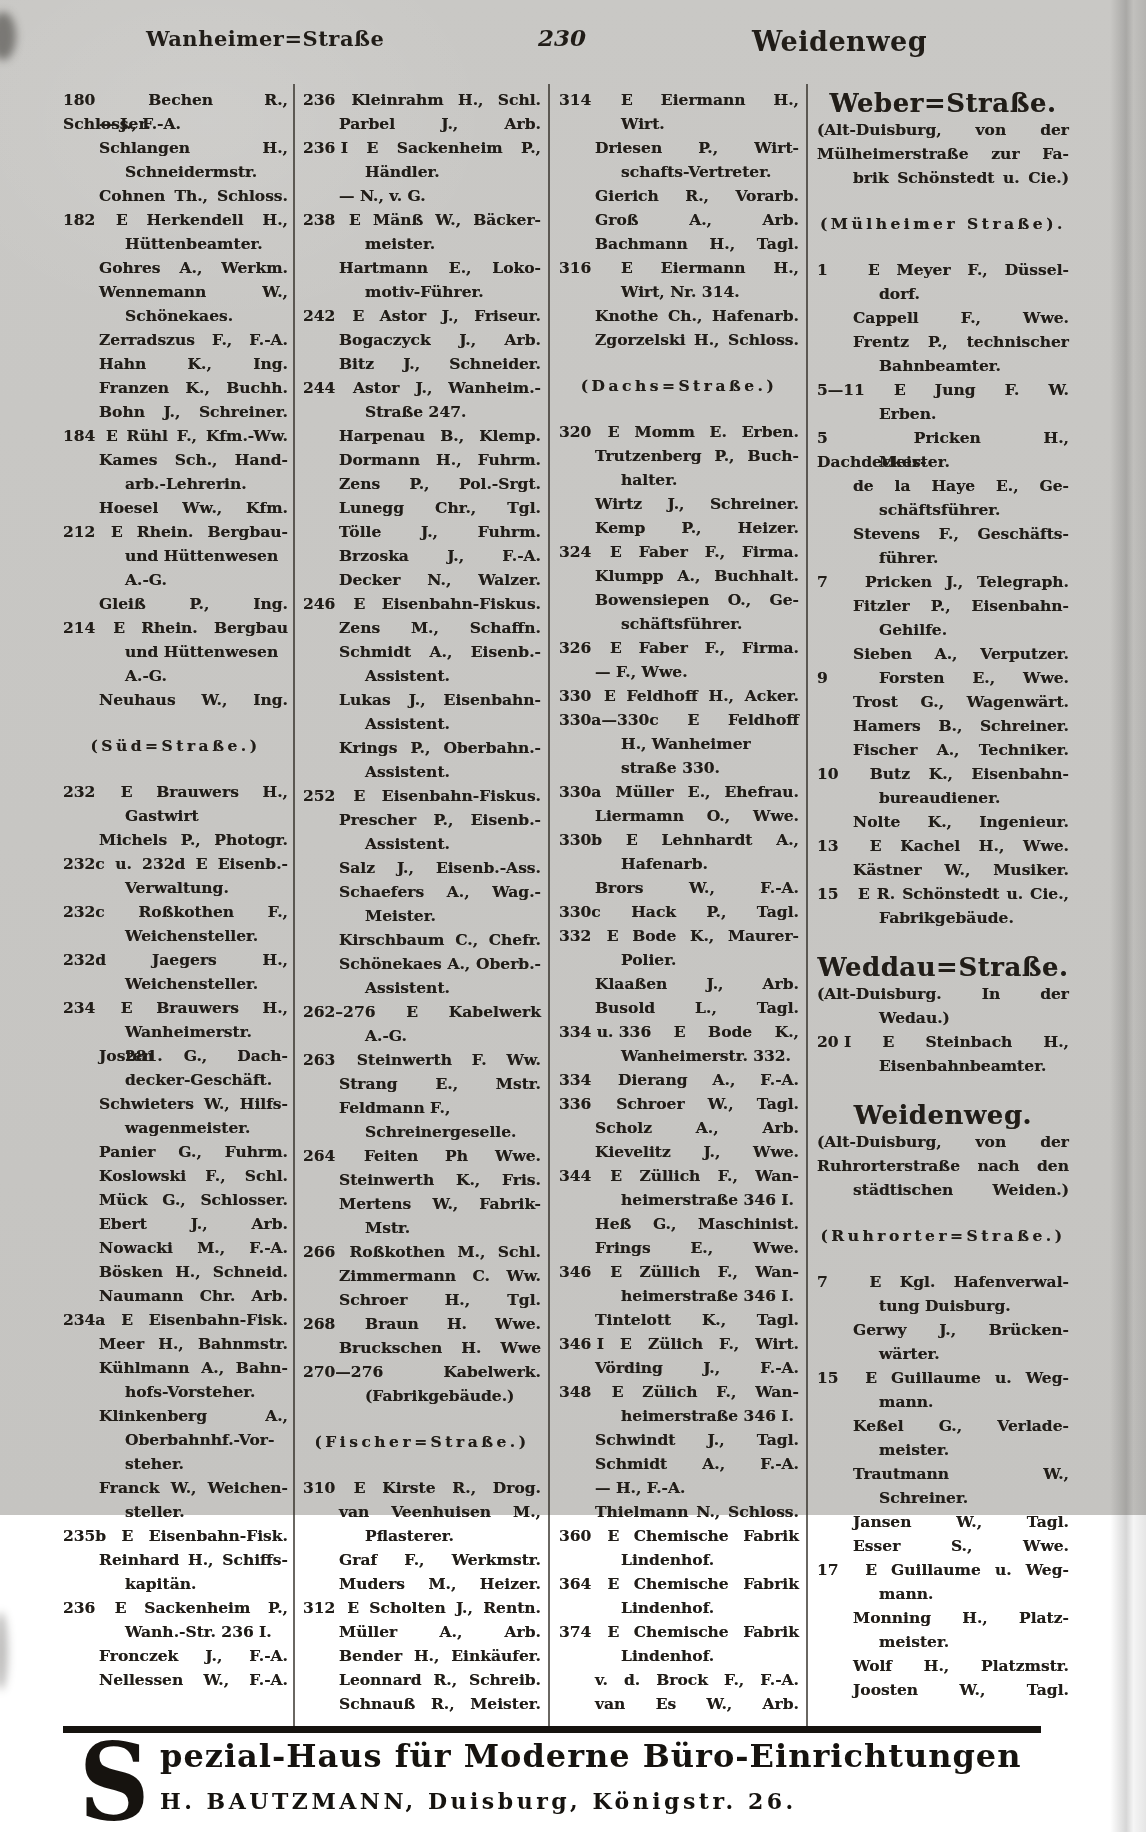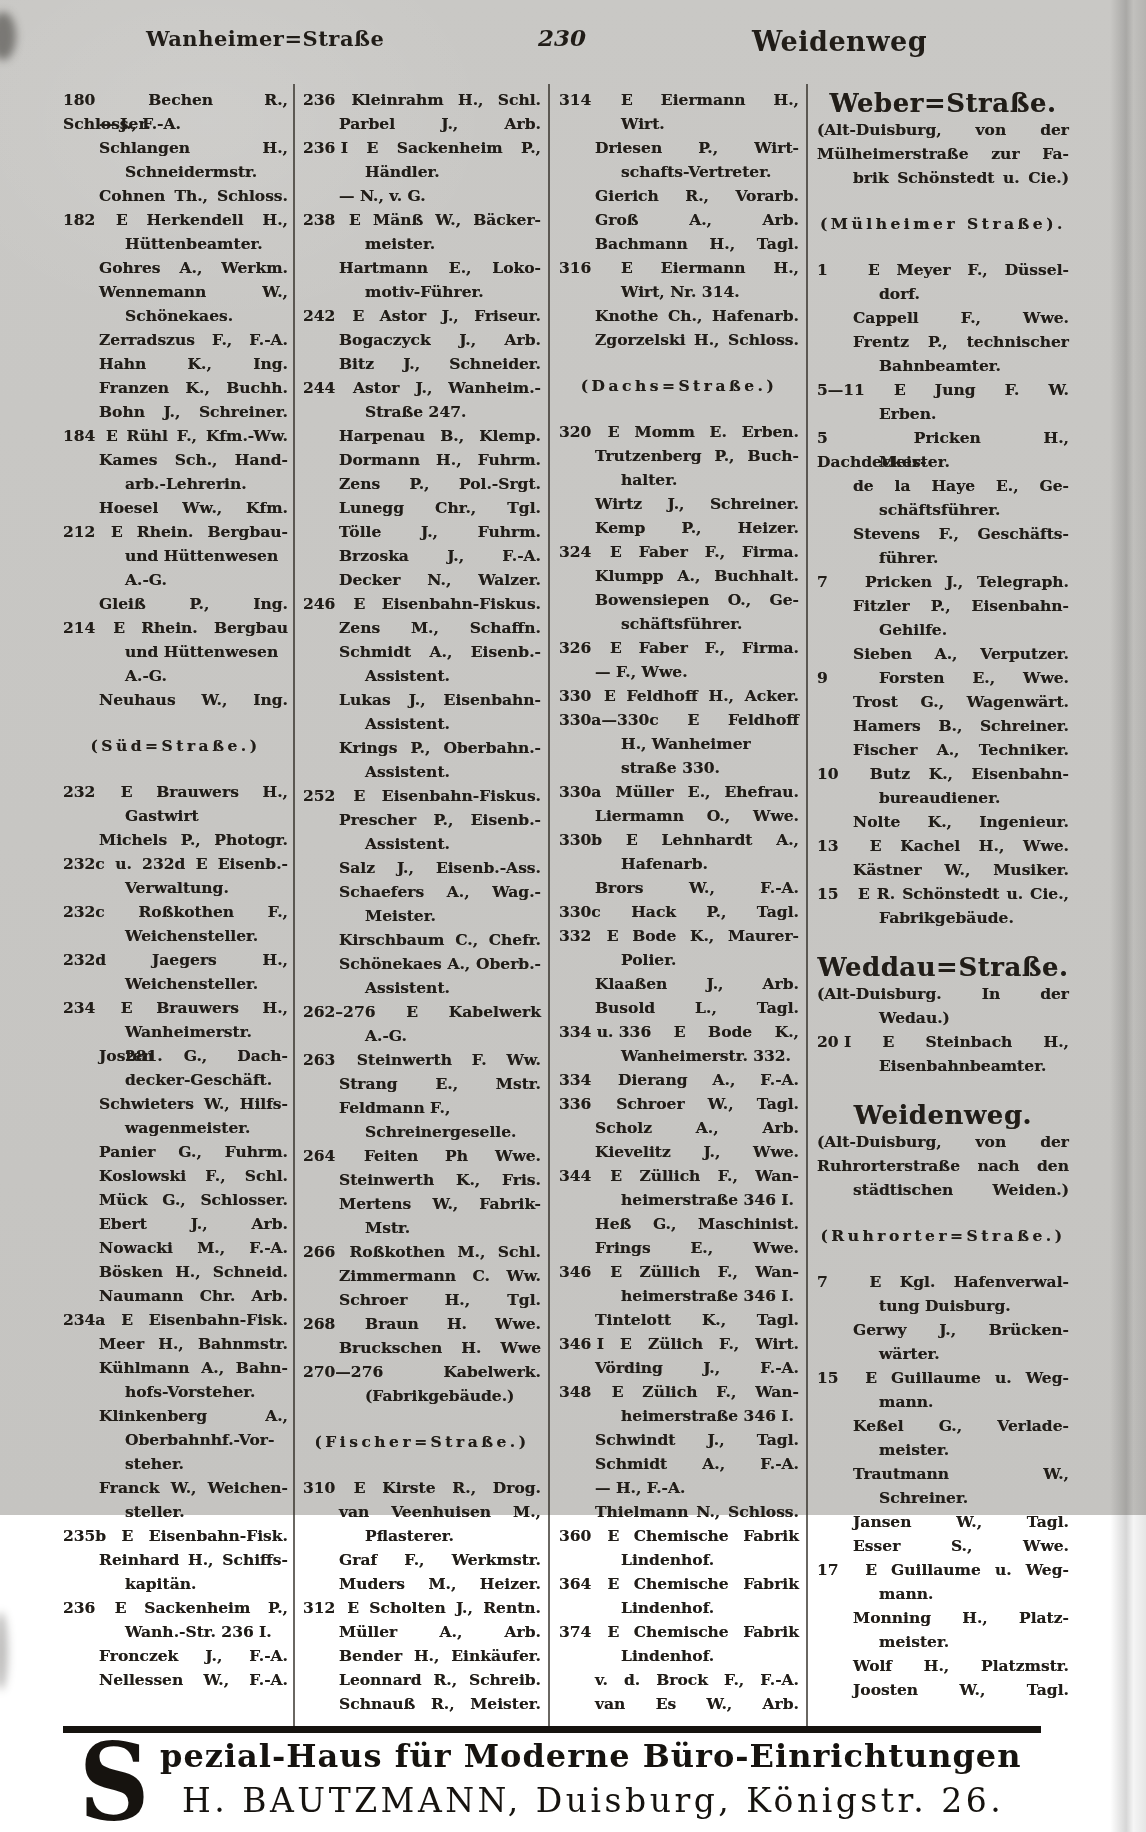--- a/index.html
+++ b/index.html
@@ -35,21 +35,21 @@
   .gap{height:22px;}
   .head{height:30px;line-height:30px;font-size:26px;text-align:center;font-weight:bold;letter-spacing:.5px;}
   .spaced{height:24px;text-align:center;letter-spacing:3.5px;}
   
   .adrule{position:absolute;left:63px;top:1726px;width:978px;height:7px;background:#16130f;}
   .ad{position:absolute;left:76px;top:1734px;width:970px;height:96px;color:#16130f;}
   .ad-initial{position:absolute;left:0;top:4px;font-size:106px;line-height:88px;font-weight:bold;
               transform:scaleX(.92);}
   .ad-lines{position:absolute;left:84px;top:0;width:886px;}
   .ad1{font-size:32px;font-weight:bold;letter-spacing:1px;line-height:44px;white-space:nowrap;}
-  .ad2{font-size:33px;font-weight:normal;letter-spacing:3.5px;line-height:46px;white-space:nowrap;margin-left:22px;}
+  .ad2{font-size:22px;font-weight:bold;letter-spacing:3.5px;line-height:46px;white-space:nowrap;}
   
   .edge{position:absolute;left:1110px;top:0;width:36px;height:1832px;
         background:linear-gradient(90deg,rgba(0,0,0,0) 0,rgba(0,0,0,.16) 45%,rgba(0,0,0,.04) 65%,rgba(0,0,0,.10) 100%);}
   .stain{position:absolute;background:rgba(25,22,18,.45);filter:blur(4px);border-radius:50%;}
   .s1{left:-10px;top:12px;width:26px;height:48px;}
   .s2{left:-6px;top:1612px;width:14px;height:78px;background:rgba(25,22,18,.28);}
 </style>
 </head>
 <body>
 

